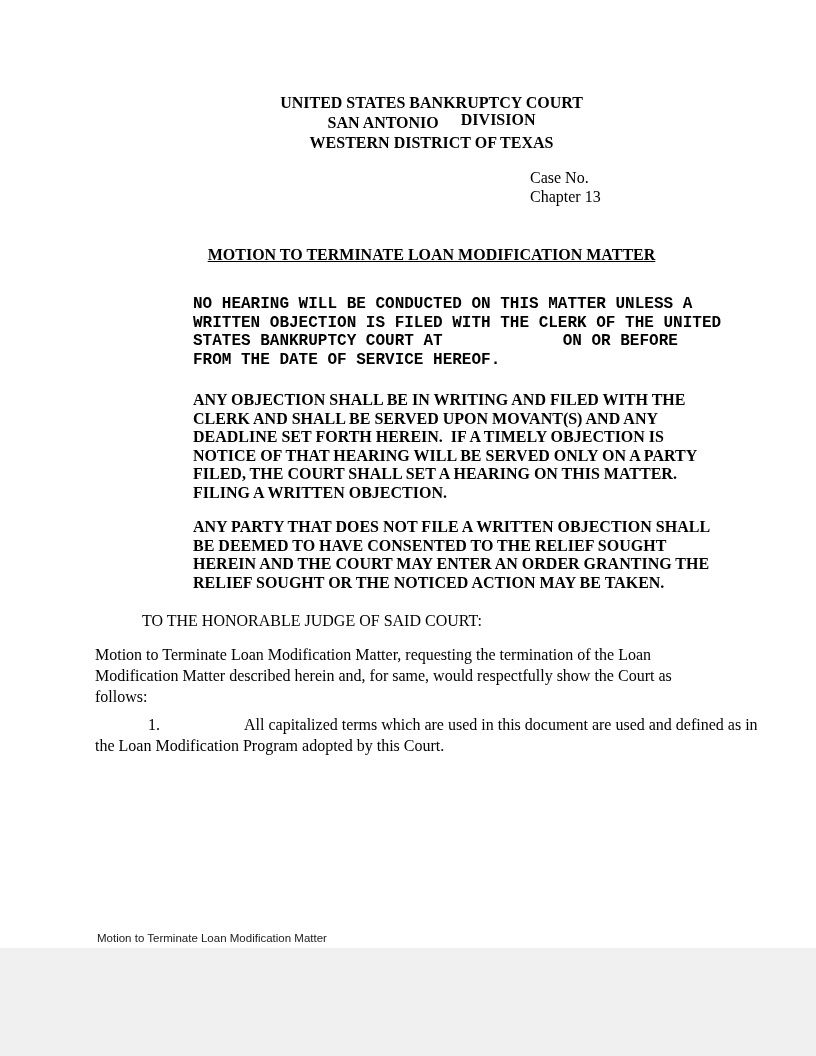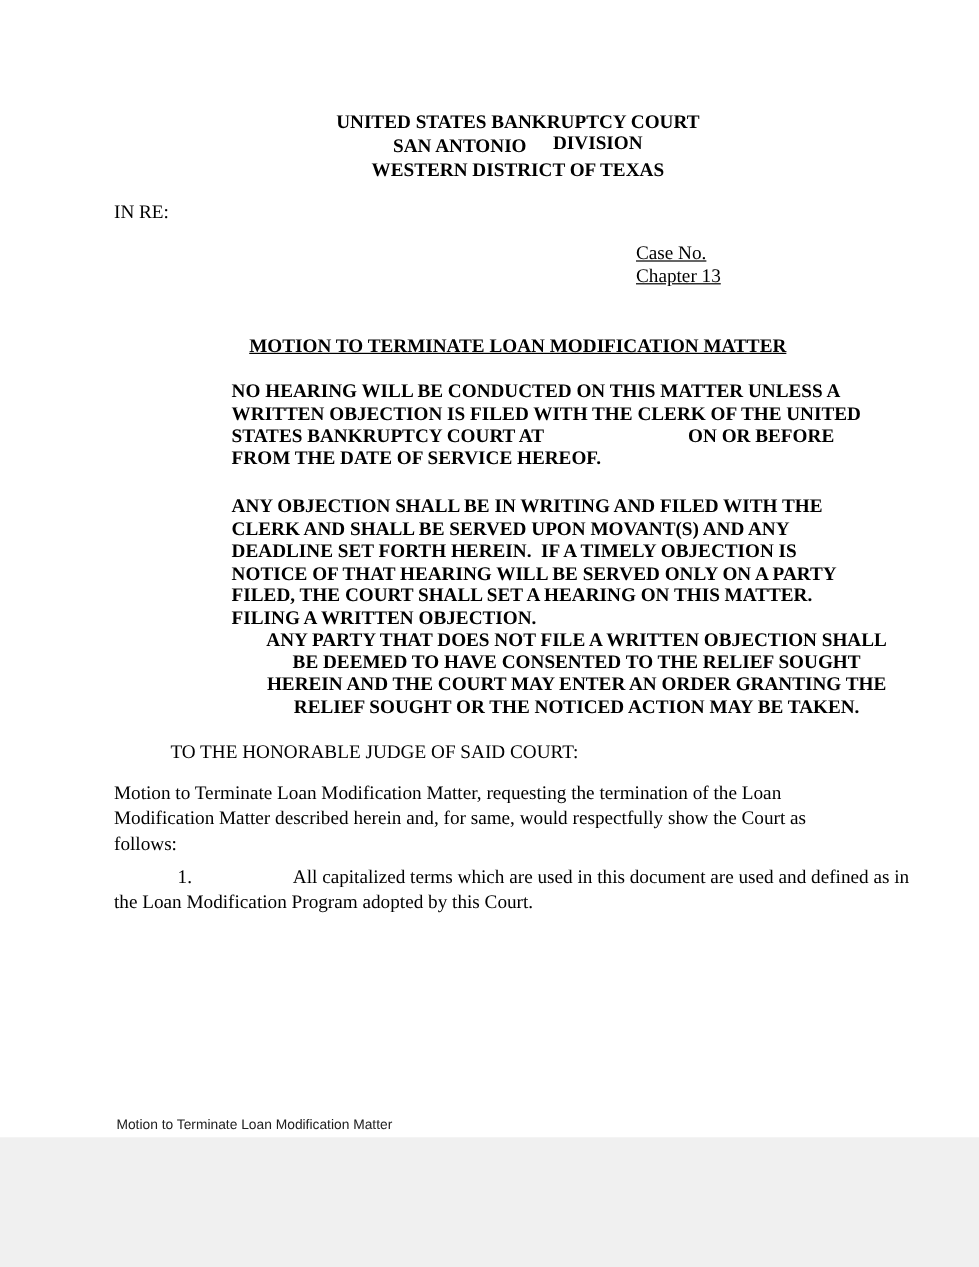--- a/index.html
+++ b/index.html
@@ -7,29 +7,29 @@
     width:816px;height:948px;background:#ffffff;position:relative;
     margin:0 auto;overflow:hidden;color:#000;
     font-family:"Liberation Serif","DejaVu Serif",serif;
     font-size:16px;
   }
   .content{padding:93px 48px 0 95px;}
   .court-header{font-weight:bold;text-align:center;line-height:20px;}
   .division-gap{display:inline-block;width:22px;}
   .division-label{position:relative;top:-3px;display:inline-block;}
   .in-re{line-height:19px;margin-top:15px;white-space:pre-wrap;}
-  .case-caption{margin-top:15px;margin-left:435px;line-height:19px;text-decoration:underline;}
+  .case-caption{margin-top:15px;margin-left:435px;line-height:19px;}
   .doc-title{
     margin-top:39px;text-align:center;font-weight:bold;line-height:19px;
   }
   .doc-title span{text-decoration:underline;}
   .notice{font-weight:bold;margin-left:98px;line-height:18.5px;}
-  .notice-1{margin-top:20px;}
+  .notice-1{margin-top:31px;font-family:Liberation Mono, monospace;}
   .notice-2{margin-top:22px;}
-  .notice-3{text-align:center;}
+  .notice-3{margin-top:16px;}
   .nline{white-space:pre-wrap;}
   .blank{display:inline-block;height:1px;vertical-align:baseline;}
   .blank-court{width:120px;}
   .blank-date{width:140px;}
   .blank-movant{width:147px;}
   .indent{display:inline-block;width:47px;height:1px;}
   .indent-num{display:inline-block;width:53px;height:1px;}
   .num-gap{display:inline-block;width:84px;height:1px;}
   .salutation{margin-top:19px;line-height:19px;}
   .body-para{margin-top:14px;line-height:21px;}
@@ -46,21 +46,20 @@
 
 <div class="page">
   <div class="content">
 
     <div class="court-header">
       <div>UNITED STATES BANKRUPTCY COURT</div>
       <div><span>SAN ANTONIO</span><span class="division-gap"></span><span class="division-label">DIVISION</span></div>
       <div>WESTERN DISTRICT OF TEXAS</div>
     </div>
 
-    <div class="in-re">IN RE:</div>
 
     <div class="case-caption">
       <div>Case No.</div>
       <div>Chapter 13</div>
     </div>
 
     <div class="doc-title"><span>MOTION TO TERMINATE LOAN MODIFICATION MATTER</span></div>
 
     <div class="notice notice-1">
       <div class="nline">NO HEARING WILL BE CONDUCTED ON THIS MATTER UNLESS A</div>

